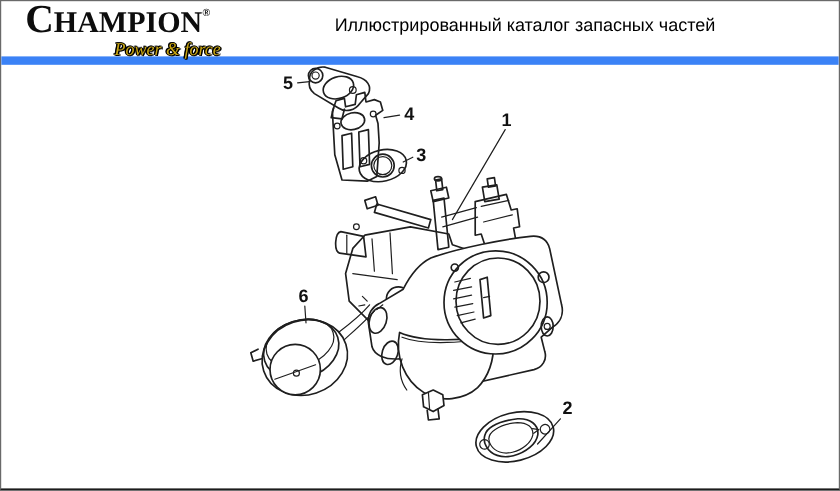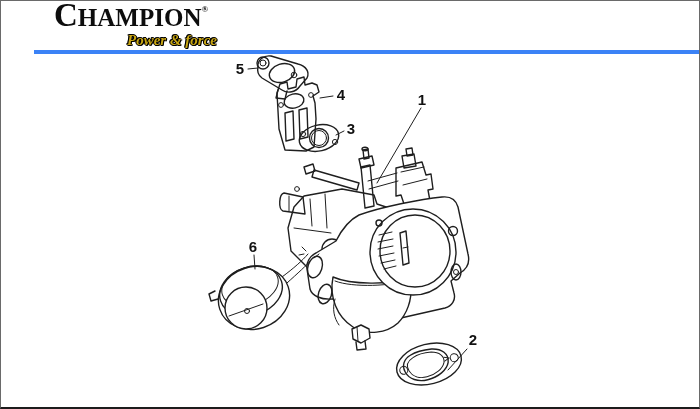--- a/index.html
+++ b/index.html
@@ -5,34 +5,34 @@
   * { margin:0; padding:0; box-sizing:border-box; }
   html,body { background:#e9e9e9; }
   .page {
     position:relative; width:700px; height:409px; background:#ffffff;
     border:1px solid #6a6a6a; border-bottom:2px solid #1c1c1c;
     font-family:"Liberation Sans", sans-serif; overflow:hidden;
   }
   
   .header {
     position:absolute; top:0; left:0; right:0; height:53px;
-    border-bottom:4px solid #3b82f6;
-    display:flex; align-items:flex-end;margin-left:33px;
+    border-bottom:7px solid #3b82f6;
+    display:flex; align-items:center;
   }
   .logo { width:205px; padding:5px 0 2px 20px; line-height:1; }
   .brand-line { white-space:nowrap; }
   .brand-word {
     display:inline-block;
     font-family:"Liberation Serif", serif; font-weight:bold;
     font-size:25px; letter-spacing:0px; color:#0d0d0d;
   }
   .brand-word::first-letter { font-size:33px; }
   .reg { font-family:"Liberation Serif", serif; font-weight:bold; font-size:9px; color:#0d0d0d; vertical-align:14px; }
   .tagline {
-    font-family:"Liberation Serif", serif; font-weight:bold; font-style:italic;
+    font-family:"Liberation Serif", serif; font-weight:normal; font-style:italic;
     font-size:15px; color:#c8a512; text-align:right; padding-right:22px; margin-top:1px;
     text-shadow:-1px 0 0 #000, 1px 0 0 #000, 0 -1px 0 #000, 0 1px 0 #000, 1px 1px 0 #000, -1px -1px 0 #000;
   }
   .doc-title {
     flex:1; text-align:center; font-size:15px; color:#000;
     padding-bottom:6px; padding-right:30px;
   }
   .model {
     width:130px; text-align:right; font-size:14.5px; color:#000;
     padding:0 12px 6px 0; white-space:nowrap;
@@ -47,20 +47,21 @@
 </head>
 <body>
 
 <div class="page">
 
   <div class="header">
     <div class="logo">
       <div class="brand-line"><span class="brand-word">CHAMPION</span><span class="reg">®</span></div>
       <div class="tagline">Power &amp; force</div>
     </div>
+    <div class="doc-title">Иллюстрированный каталог запасных частей</div>
   </div>
 
   <svg class="diagram-svg" width="700" height="409" viewBox="0 0 700 409">
 
     <g>
 
       <path class="ln" d="M303,166 l9,-3 2,7 -9,3 z"></path>
       <path class="ln" d="M313,169 L358,182 L356,189 L311,176 Z"></path>
 
       <ellipse class="ln" cx="364" cy="148" rx="3" ry="1.8"></ellipse>

